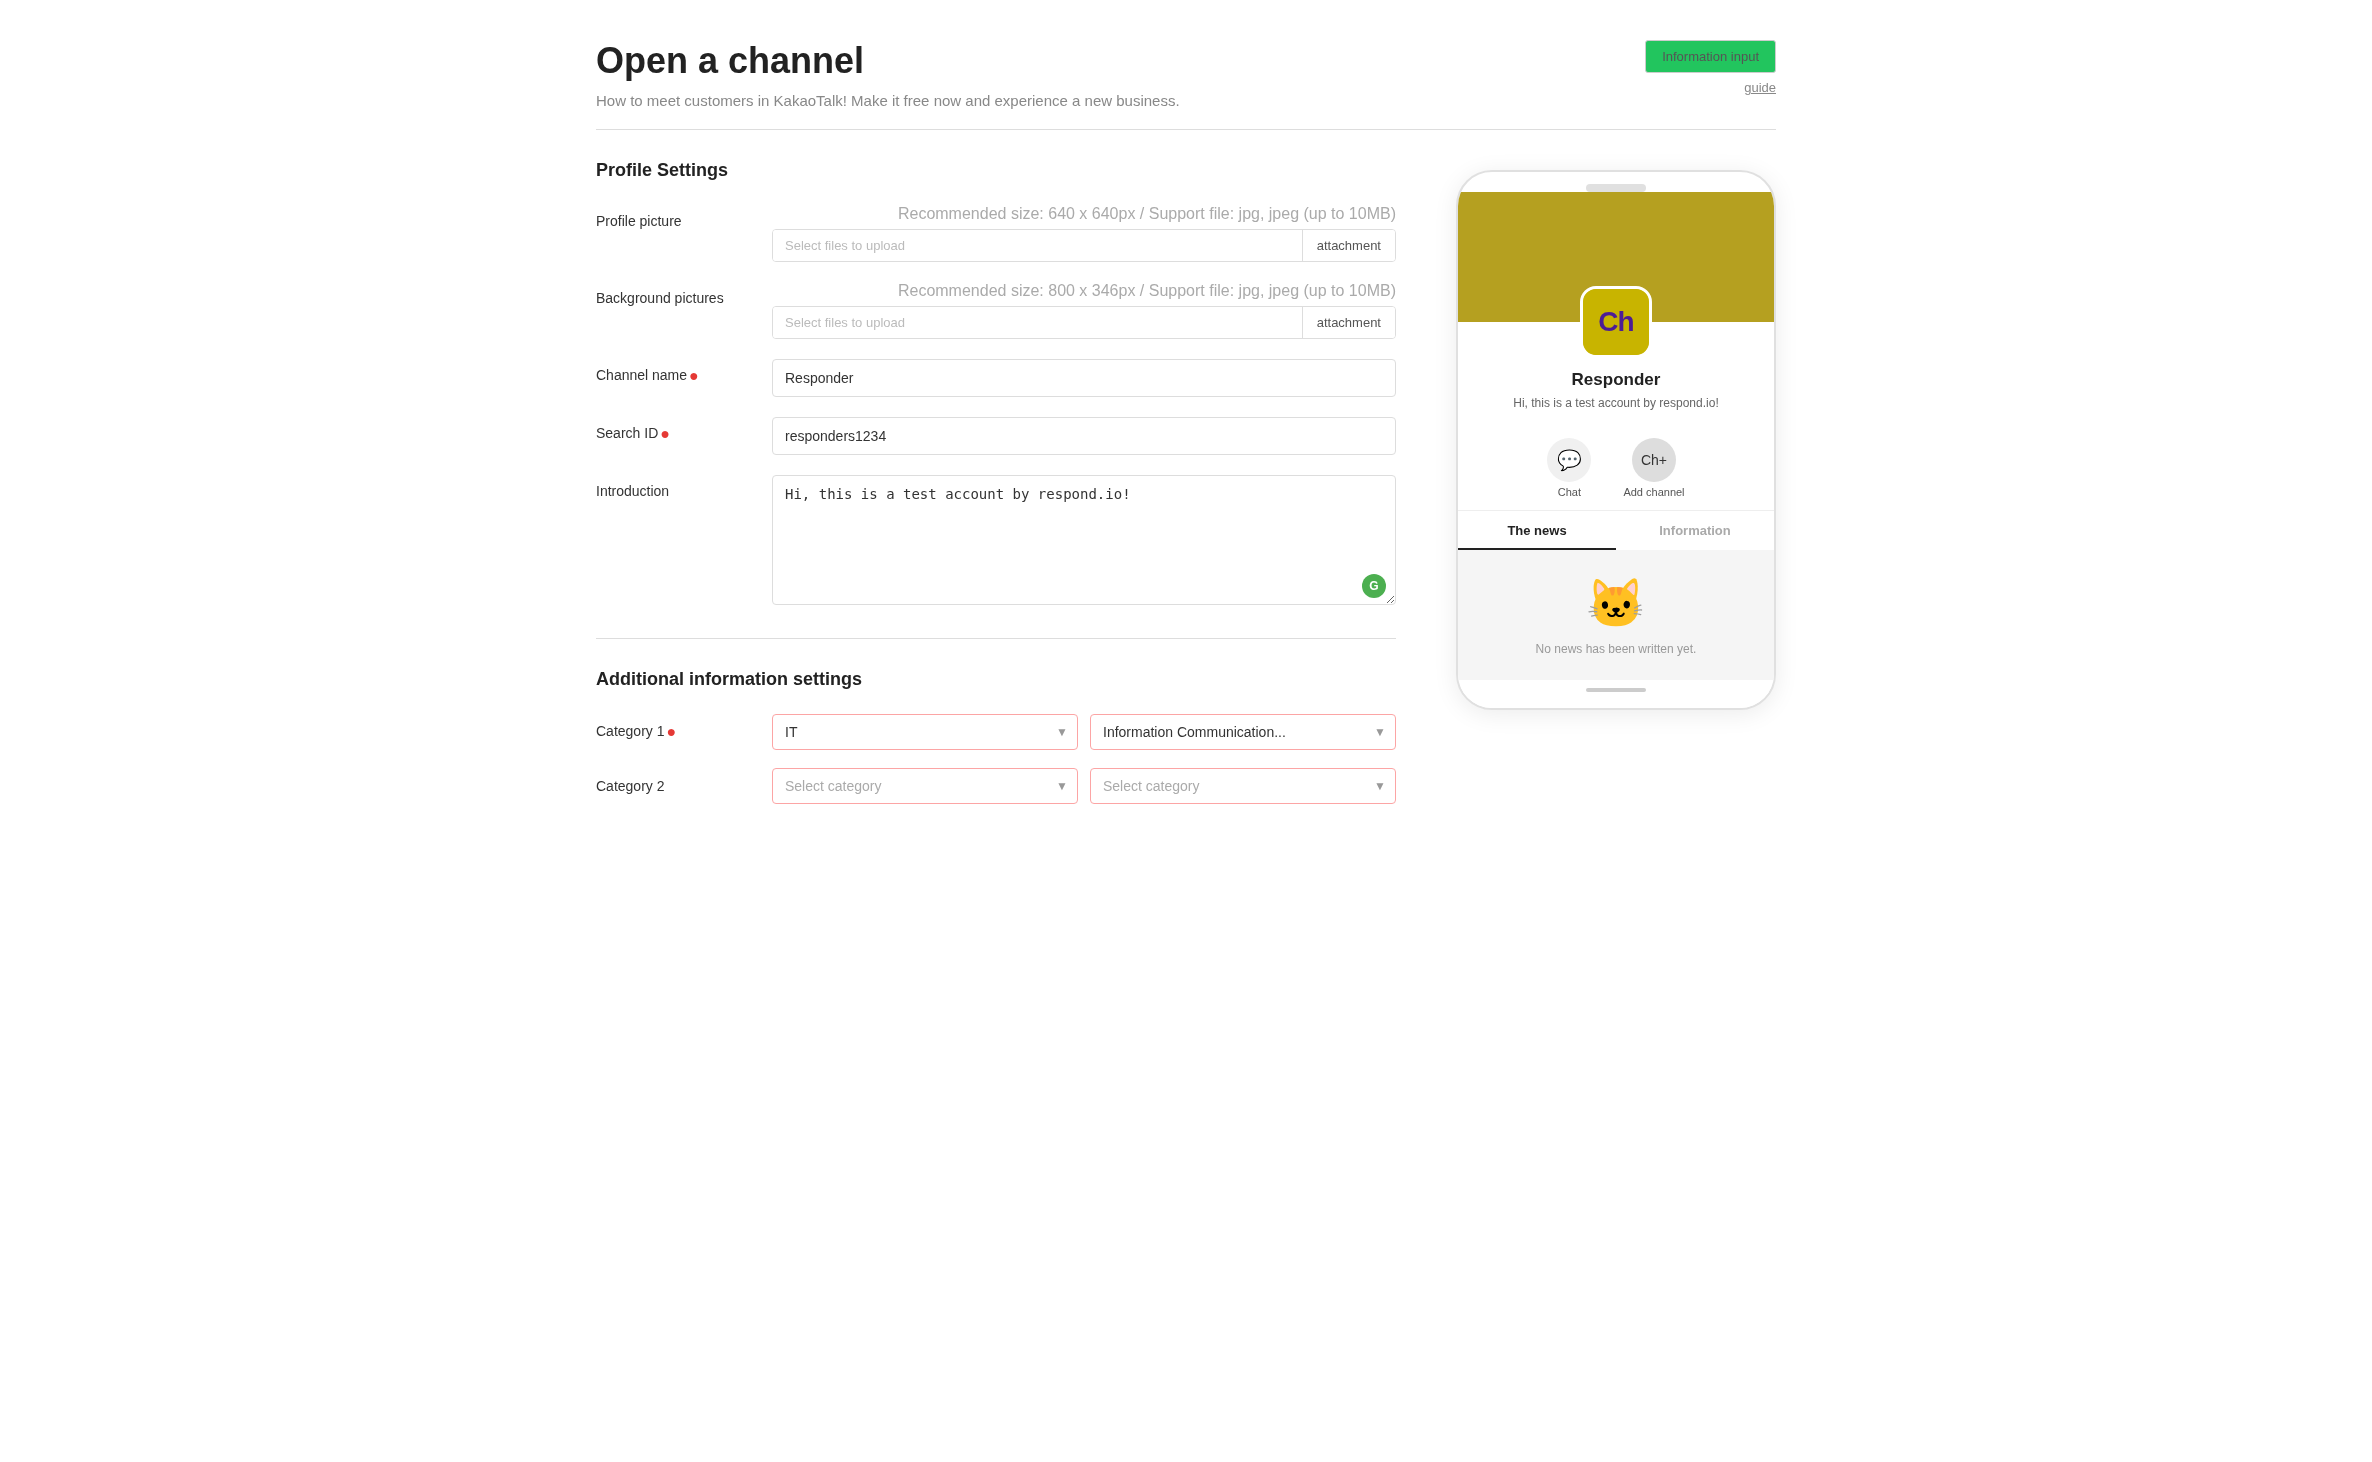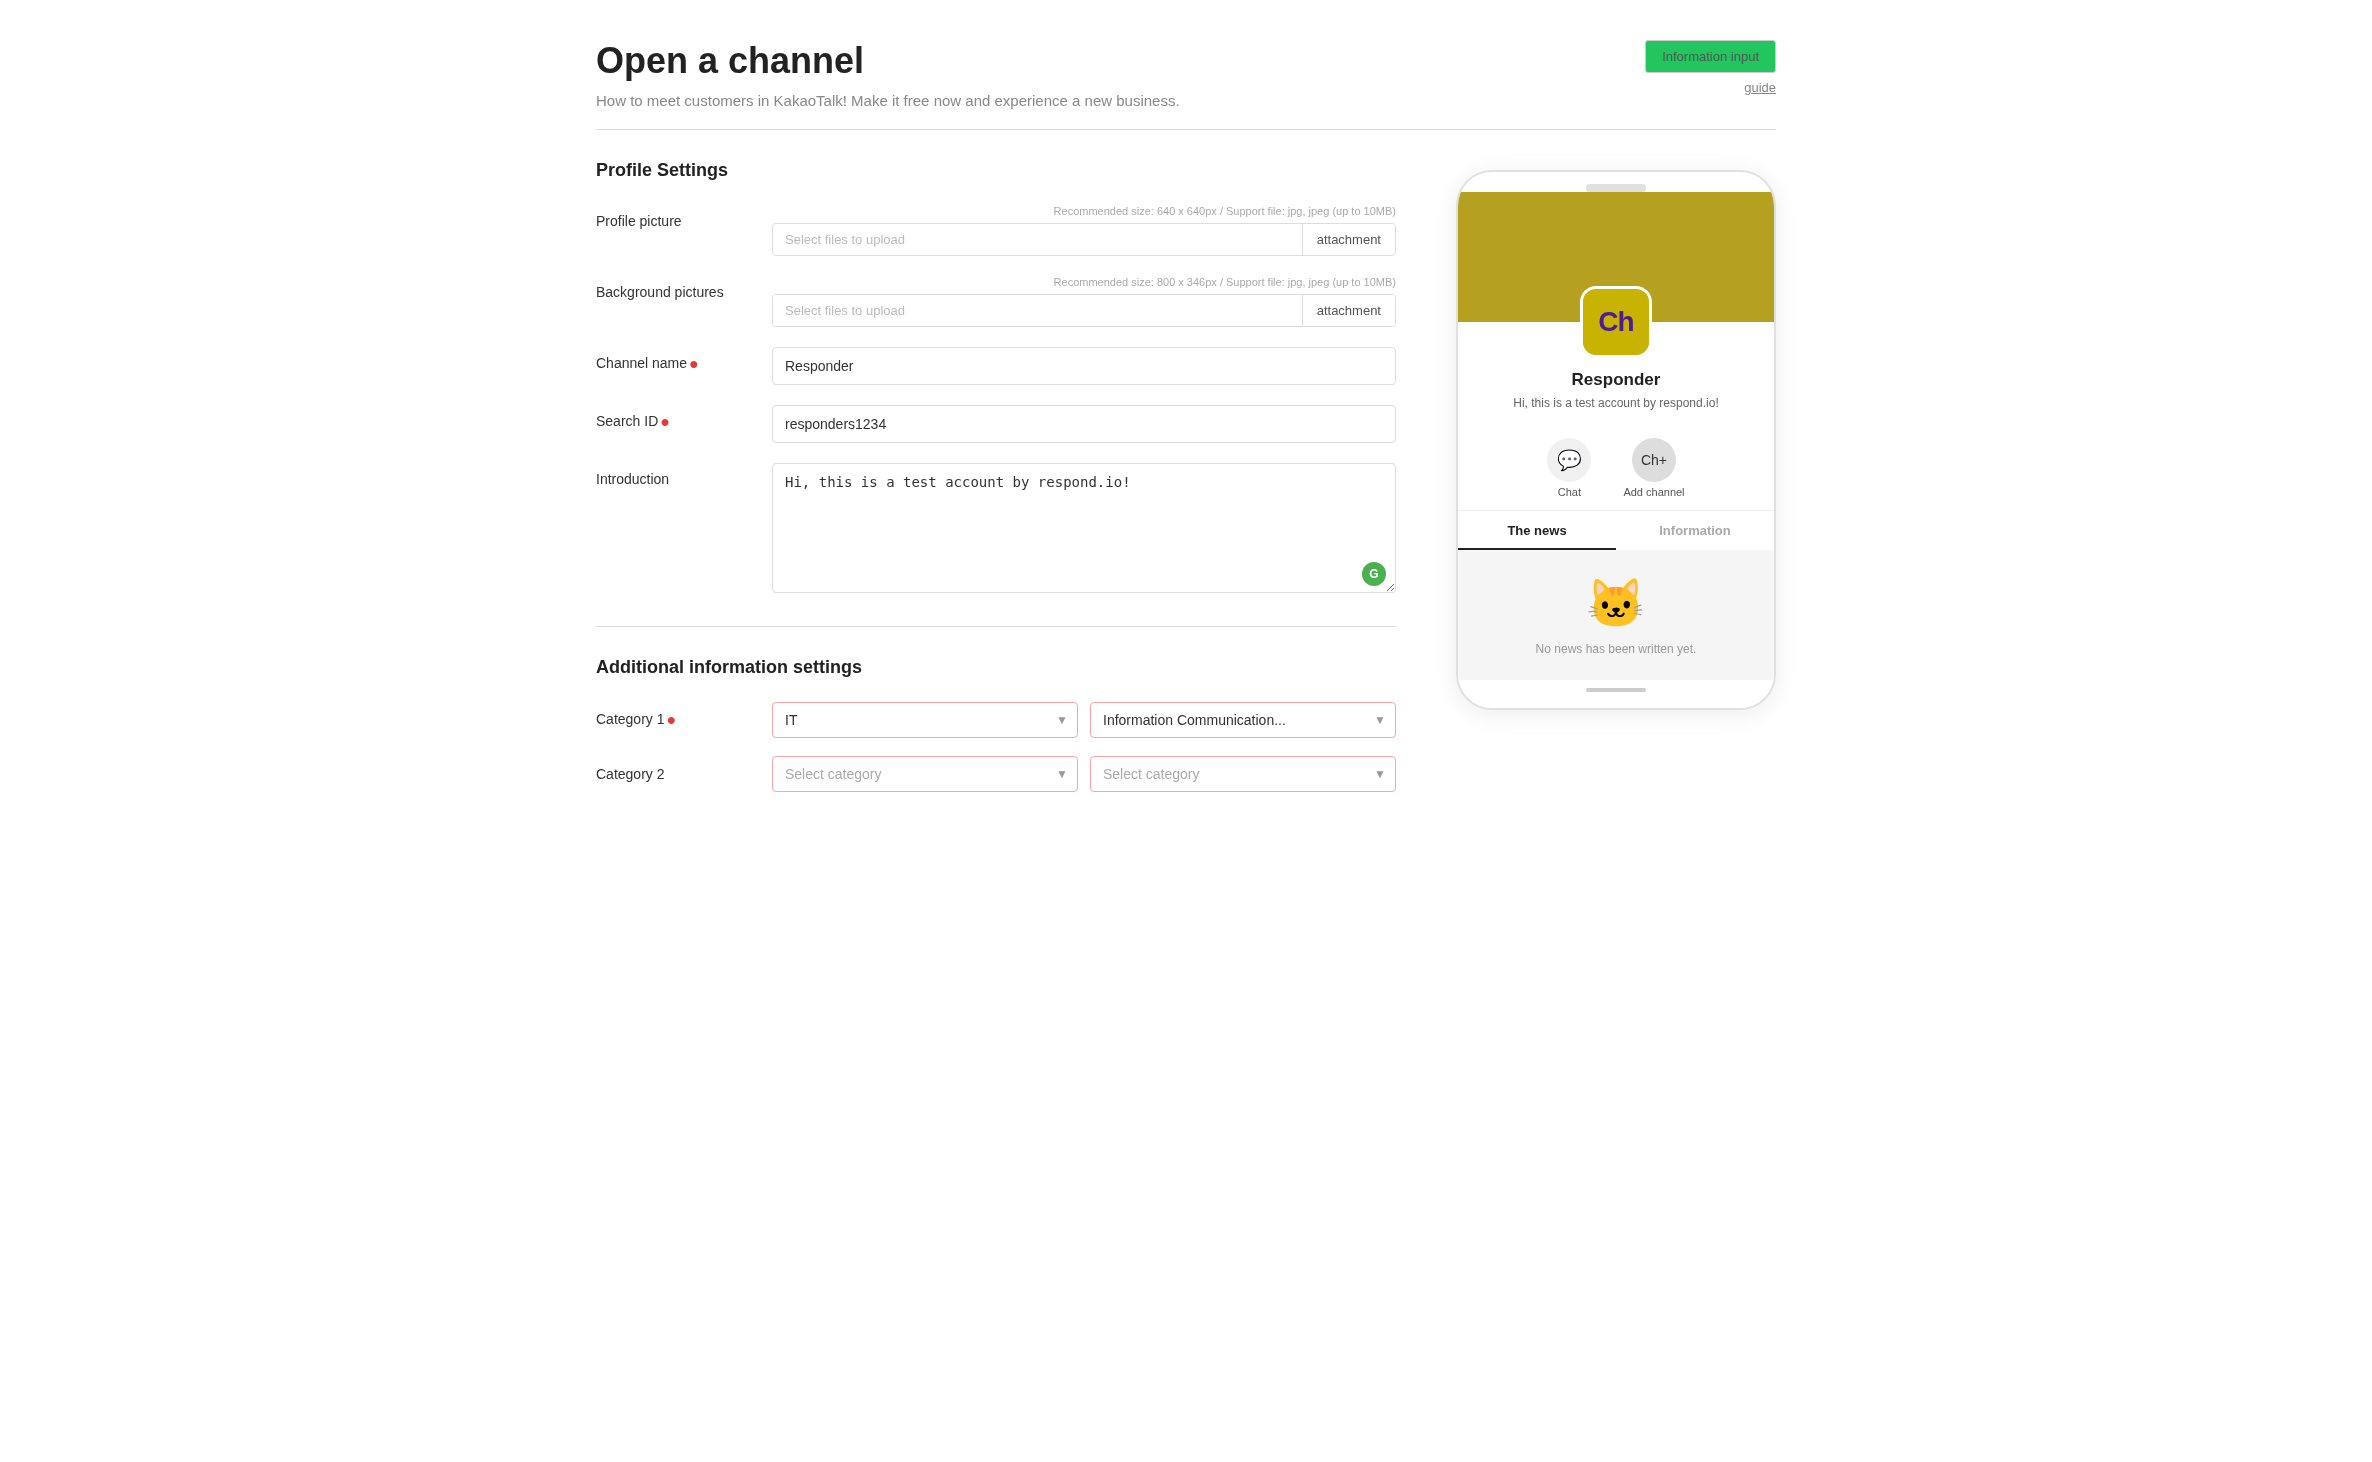--- a/index.html
+++ b/index.html
@@ -93,21 +93,21 @@
       margin-left: 2px;
       vertical-align: middle;
     }
     .form-field-wrap {
       flex: 1;
       display: flex;
       flex-direction: column;
       gap: 4px;
     }
     .field-hint {
-      font-size: 11px;
+      font-size: 16px;
       color: #aaa;
       text-align: right;
       margin-bottom: 2px;
     }
     .file-input-row {
       display: flex;
       align-items: center;
       border: 1px solid #ddd;
       border-radius: 4px;
       overflow: hidden;

